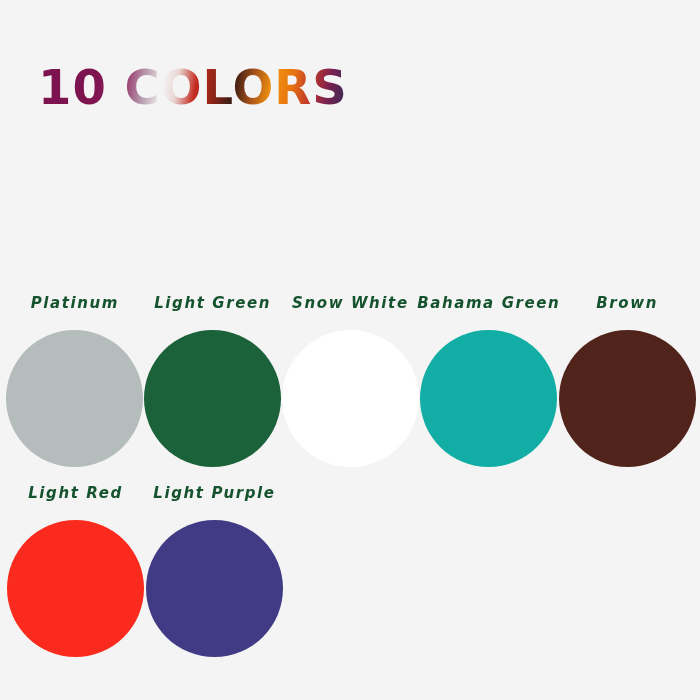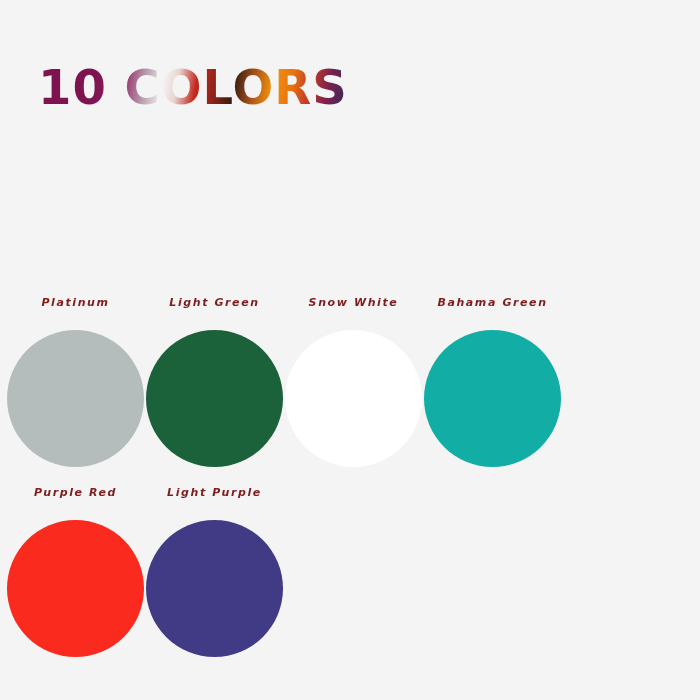--- a/index.html
+++ b/index.html
@@ -86,25 +86,25 @@
     height: 190px;
   }
   .swatch-cell {
     width: 139px;
     display: flex;
     flex-direction: column;
     align-items: center;
   }
   .swatch-label {
     font-family: "DejaVu Sans", sans-serif;
-    font-size: 11px;
+    font-size: 15px;
     font-weight: 700;
     font-style: italic;
     letter-spacing: 1.6px;
-    color: #7f1d1d;
+    color: #14532d;
     text-align: center;
     white-space: nowrap;
     height: 22px;
     line-height: 22px;
     margin-bottom: 16px;
   }
   .swatch-circle {
     width: 137px;
     height: 137px;
     border-radius: 50%;
@@ -132,24 +132,28 @@
           <div class="swatch-circle" style="background-color: rgb(27, 97, 58);"></div>
         </div>
         <div class="swatch-cell">
           <div class="swatch-label">Snow White</div>
           <div class="swatch-circle" style="background-color: rgb(255, 255, 255);"></div>
         </div>
         <div class="swatch-cell">
           <div class="swatch-label">Bahama Green</div>
           <div class="swatch-circle" style="background-color: rgb(18, 173, 164);"></div>
         </div>
+        <div class="swatch-cell">
+          <div class="swatch-label">Brown</div>
+          <div class="swatch-circle" style="background-color: rgb(80, 36, 26);"></div>
+        </div>
       </div>
       <div class="swatch-row">
         <div class="swatch-cell">
-          <div class="swatch-label">Purple Red</div>
+          <div class="swatch-label">Light Red</div>
           <div class="swatch-circle" style="background-color: rgb(250, 42, 30);"></div>
         </div>
         <div class="swatch-cell">
           <div class="swatch-label">Light Purple</div>
           <div class="swatch-circle" style="background-color: rgb(65, 59, 133);"></div>
         </div>
       </div>
     </div>
 
 </div>

